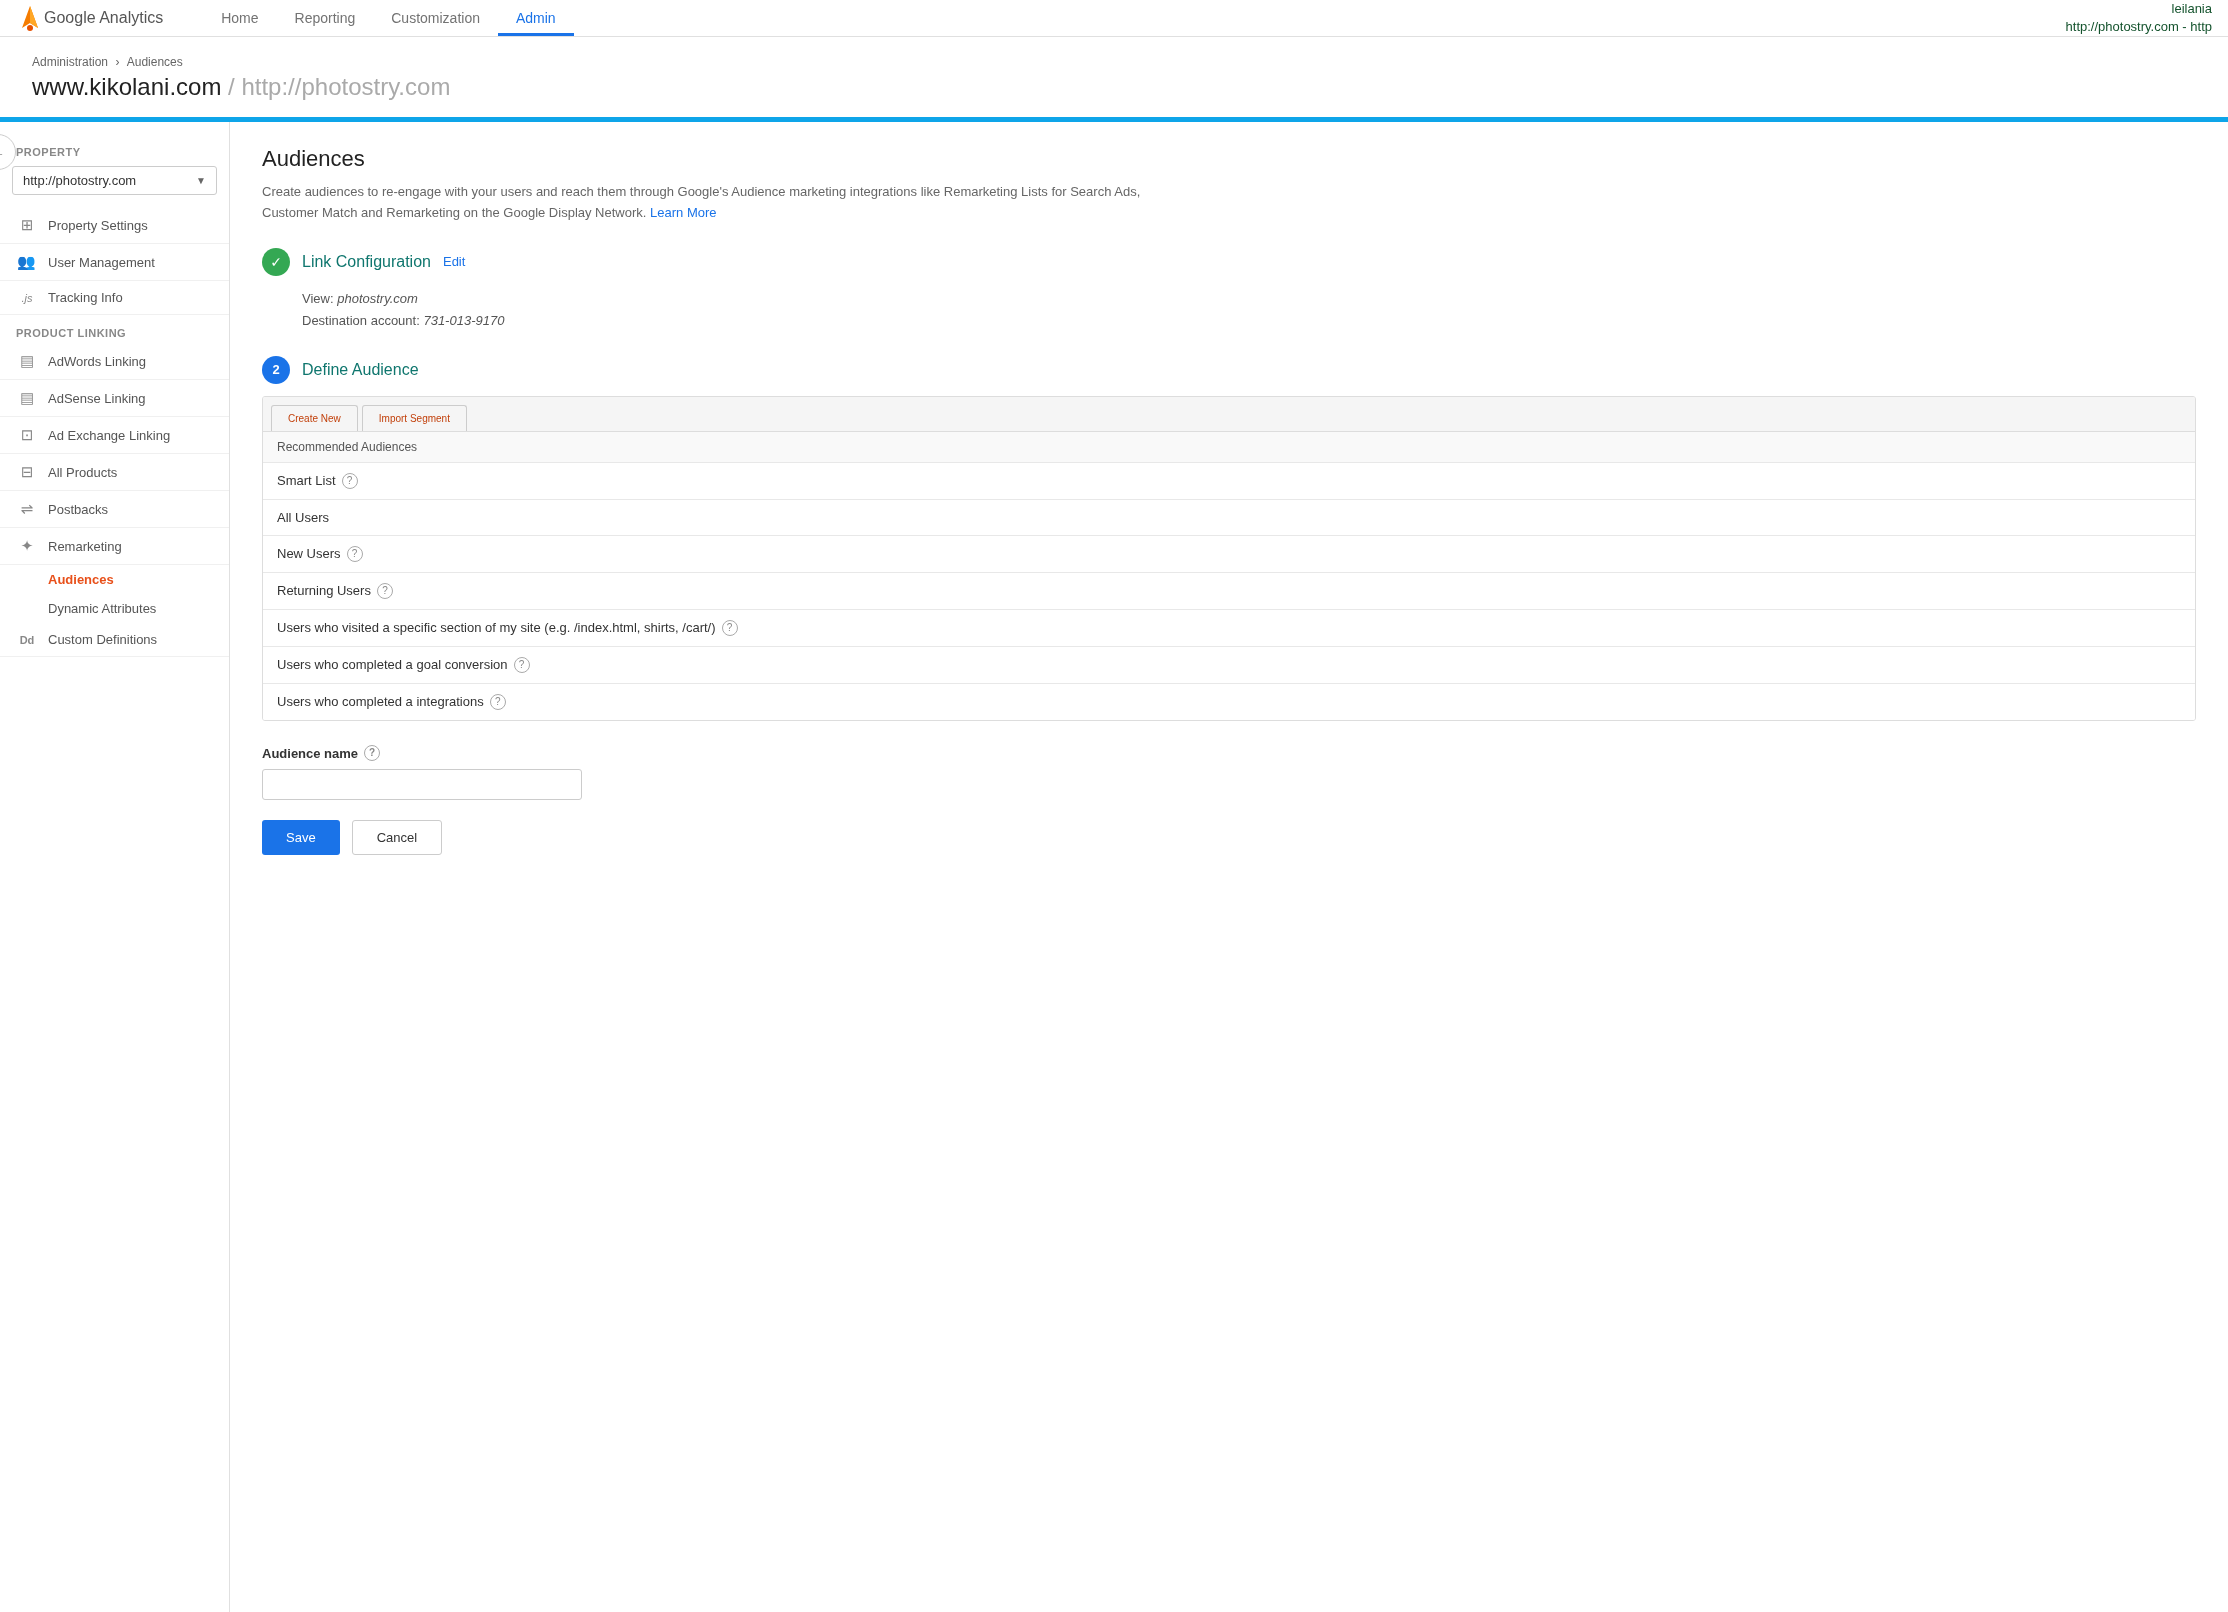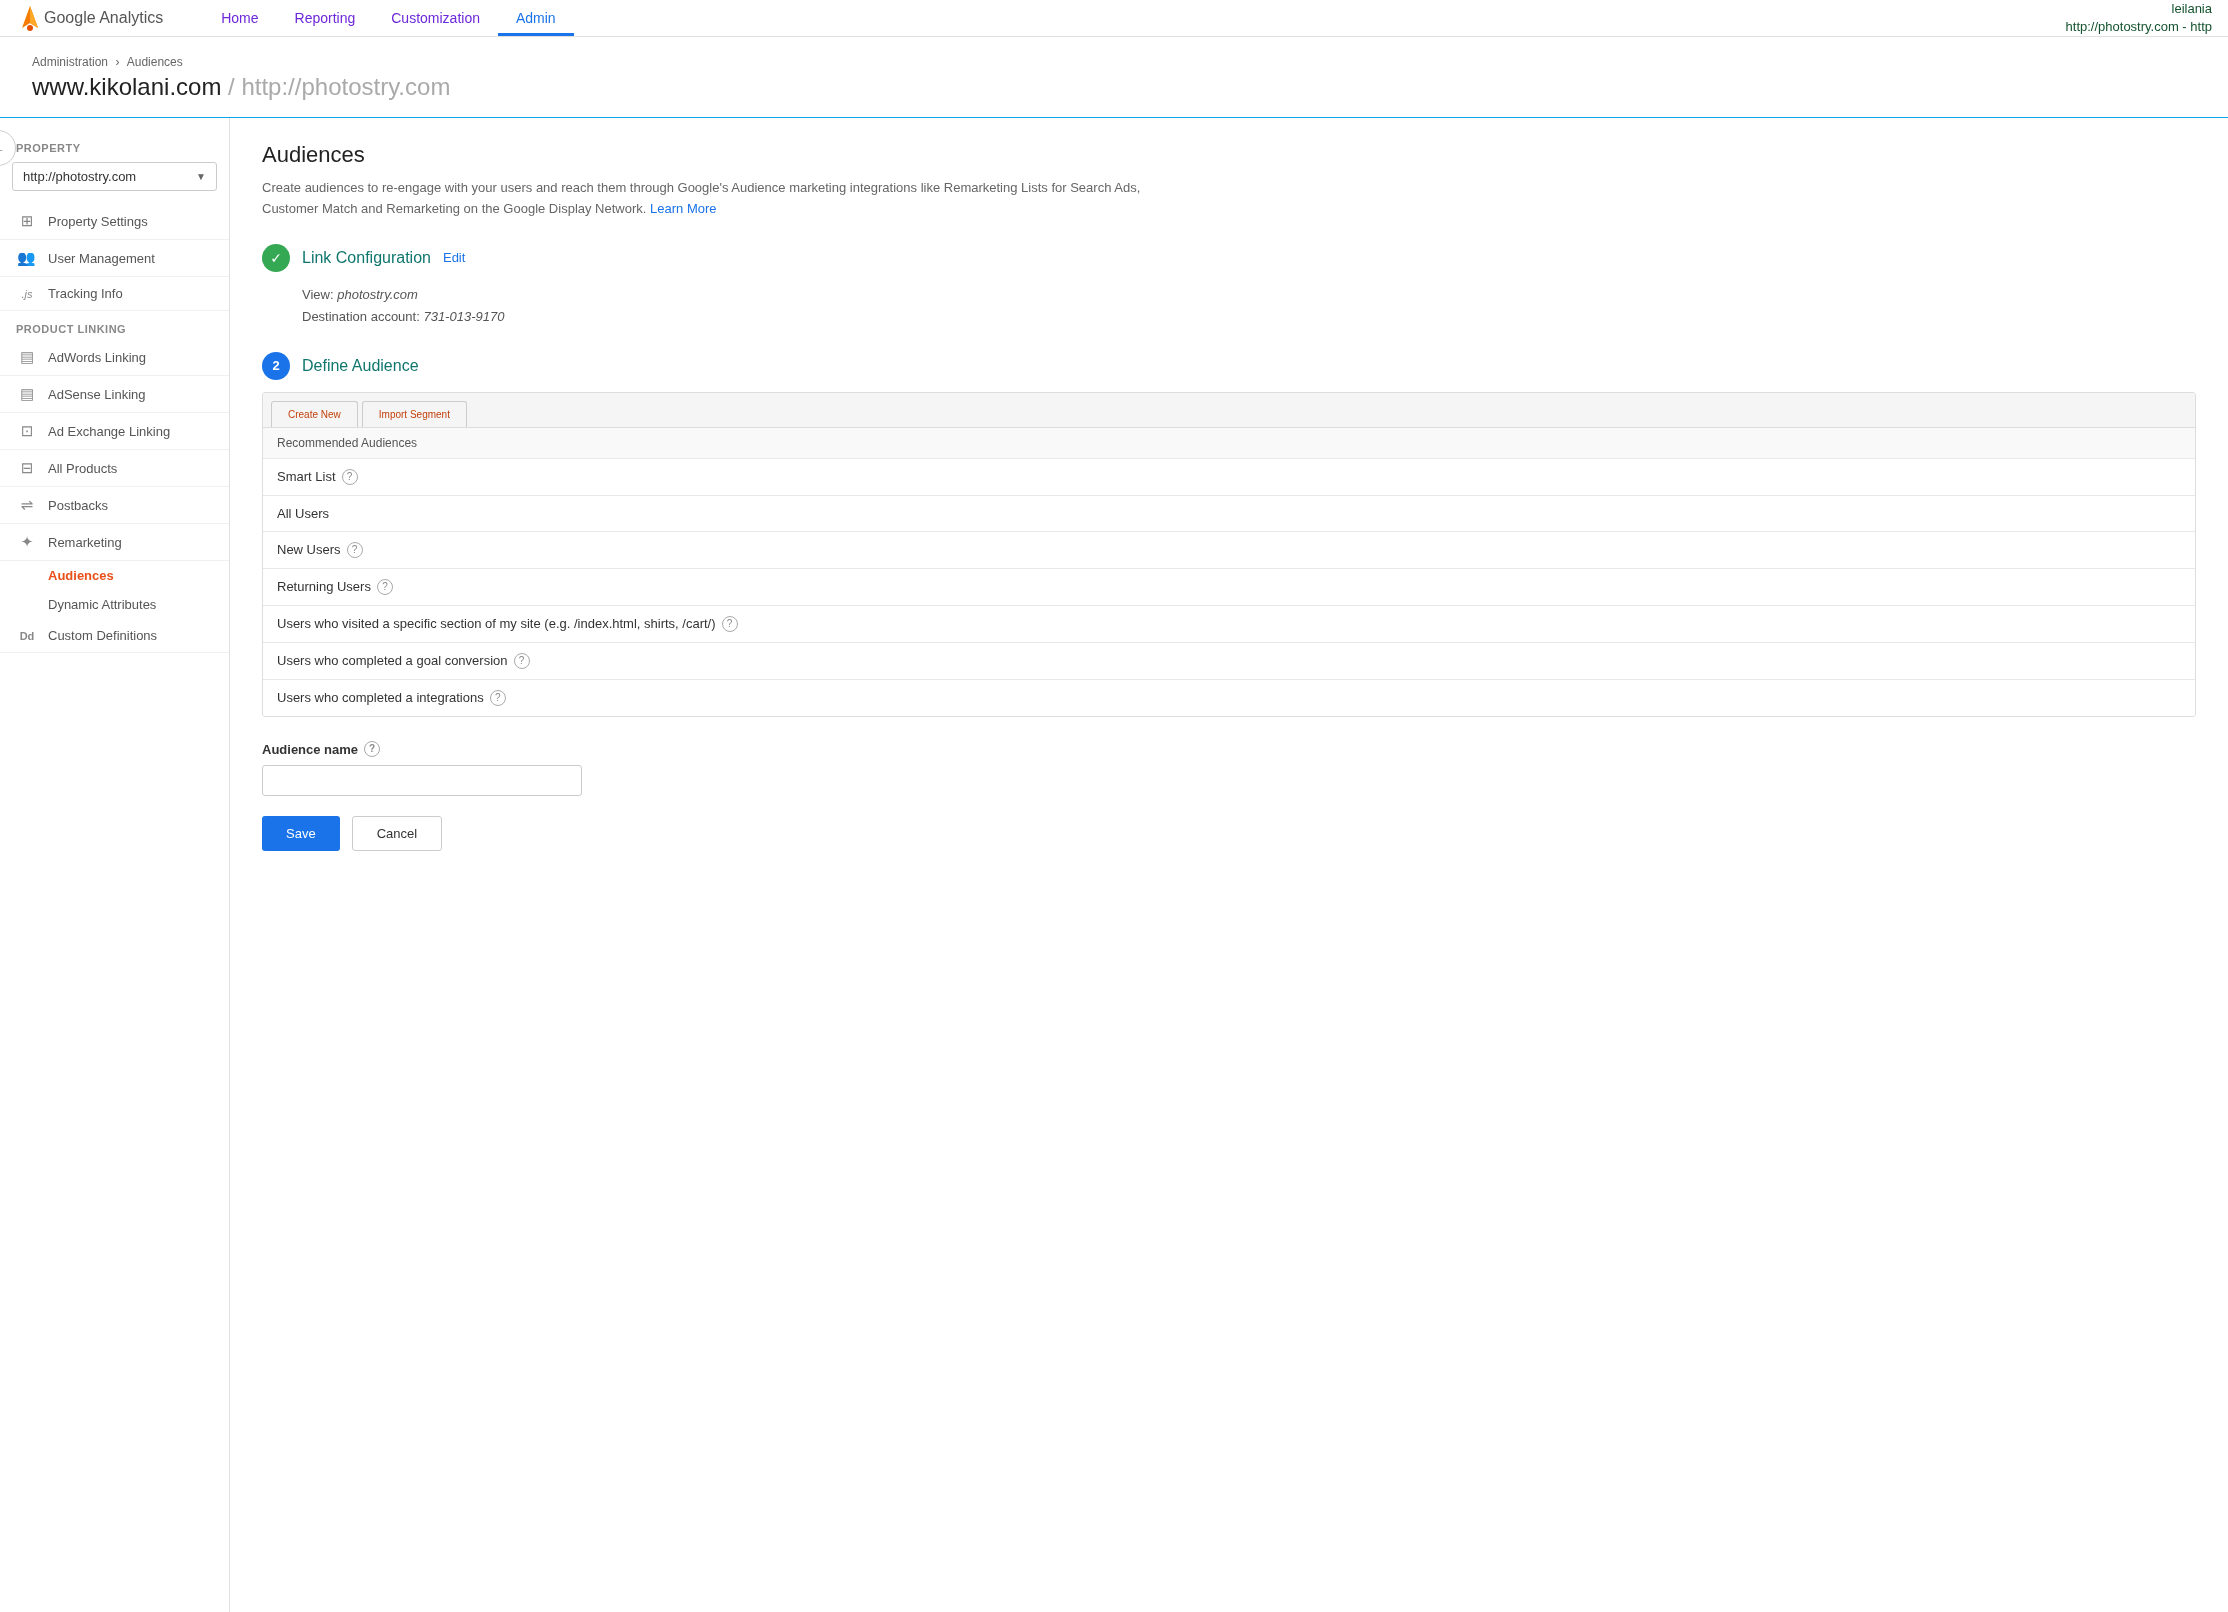--- a/index.html
+++ b/index.html
@@ -29,21 +29,21 @@
       align-items: center;
       flex: 1;
       height: 100%;
     }
     .nav-item {
       padding: 0 18px;
       height: 100%;
       display: flex;
       align-items: center;
       cursor: pointer;
-      color: #6d28d9;
+      color: #737373;
       font-size: 14px;
       position: relative;
     }
     .nav-item.active {
       color: #1a73e8;
     }
     .nav-item.active::after {
       content: '';
       position: absolute;
       bottom: 0;
@@ -380,21 +380,21 @@
     <div class="nav-item">Reporting</div>
     <div class="nav-item">Customization</div>
     <div class="nav-item active">Admin</div>
   </nav>
   <div class="header-user">
     <div>leilania</div>
     <div>http://photostry.com - http</div>
   </div>
 </div>
 
-<div style="background:#fff; padding: 8px 16px 0 16px; border-bottom: 1px solid #0ea5e9;">
+<div style="background:#fff; padding: 8px 16px 0 16px; border-bottom: 5px solid #0ea5e9;">
   <div class="breadcrumb">
     <a>Administration</a>
     <span class="sep"> › </span>
     <span>Audiences</span>
   </div>
   <div class="page-title">
     <span>www.kikolani.com</span>
     <span class="subtitle">/ http://photostry.com</span>
   </div>
 </div>

